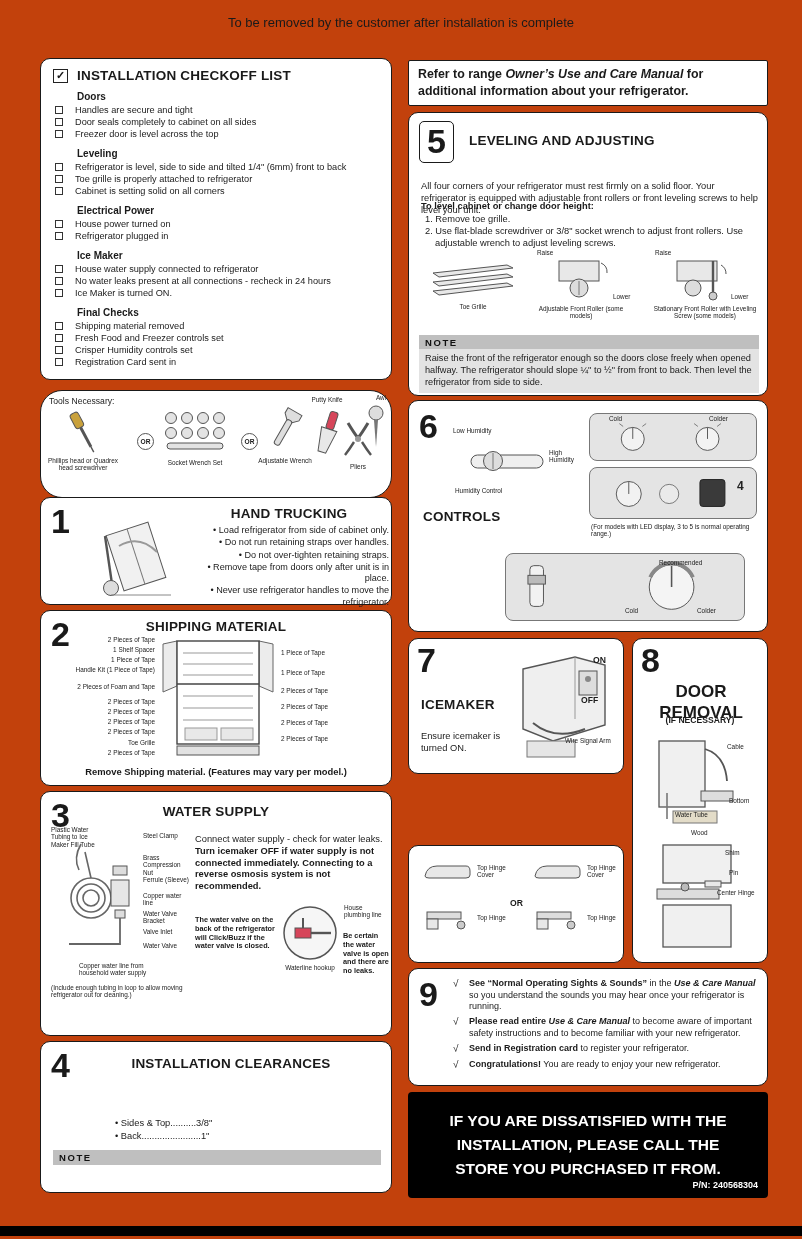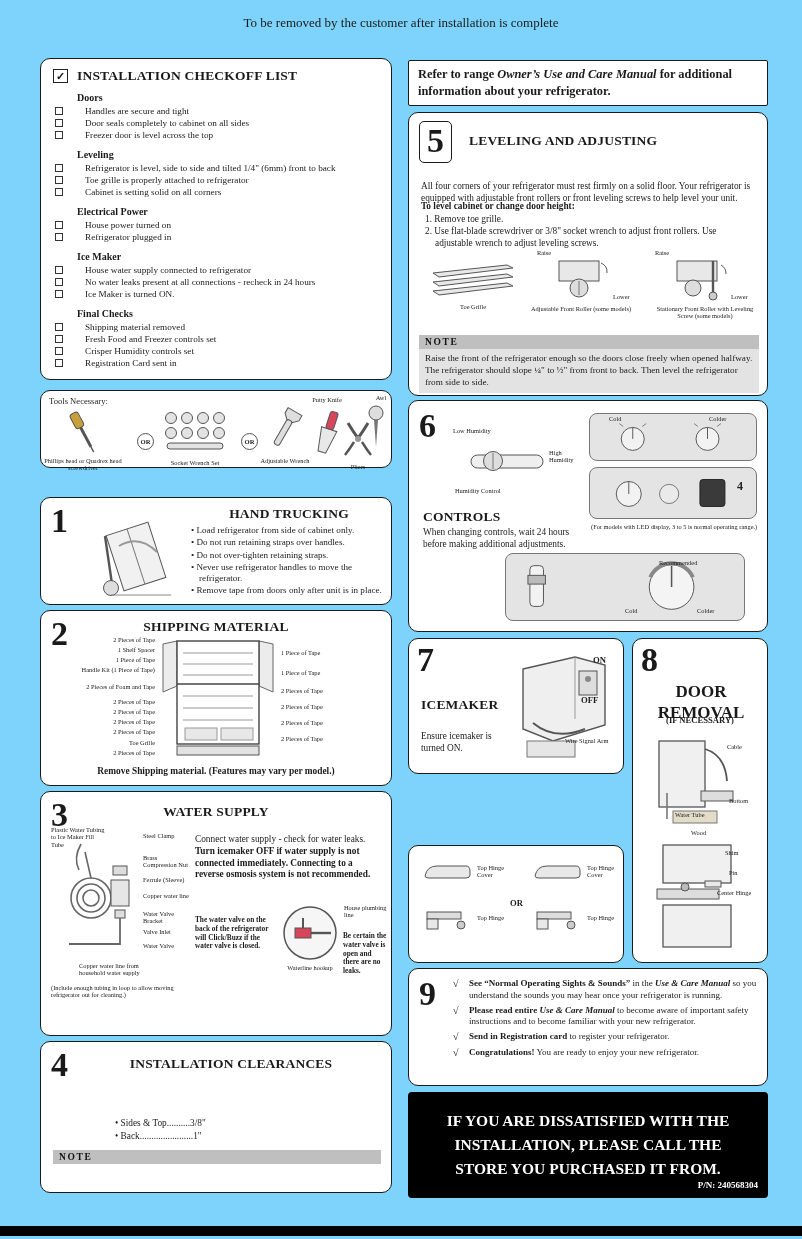--- a/index.html
+++ b/index.html
@@ -1,41 +1,41 @@
 <!DOCTYPE html>
 <html><head>
 <meta charset="utf-8">
 <style>
   * { margin:0; padding:0; box-sizing:border-box; }
   body { background:#fff; }
-  .page { position:relative; width:802px; height:1239px; background:#7dd3fc;
-          font-family:Liberation Serif, serif; color:#1a1a1a; overflow:hidden; }
+  .page { position:relative; width:802px; height:1239px; background:#c2410c;
+          font-family:Liberation Sans, sans-serif; color:#1a1a1a; overflow:hidden; }
   .lbl { position:absolute; }
   .box { position:absolute; border:1.6px solid #1a1a1a; border-radius:10px; background:#fff; }
   .sq  { border-radius:2px; }
   .num { font-size:34px; font-weight:bold; line-height:1; }
   .num-box { border:1.6px solid #1a1a1a; border-radius:5px; padding:2px 7px 4px; }
   .sec-title { font-weight:bold; font-size:13.5px; letter-spacing:.2px; }
   .t6 { font-size:6.4px; line-height:1.15; }
   .t7 { font-size:7.3px; line-height:1.2; }
   .t8 { font-size:8.6px; line-height:1.25; }
   .t9 { font-size:9.3px; line-height:1.27; }
   .b { font-weight:bold; }
   .i { font-style:italic; font-weight:bold; }
   .ctr { text-align:center; }
   .rt { text-align:right; }
   .note-hd { background:#bfbfbf; font-weight:bold; font-size:9.5px; letter-spacing:1.6px; padding:2px 6px; color:#111; }
   .note-bd { background:#e3e3e3; font-size:9.2px; padding:4px 6px; line-height:1.3; }
   .ck-head { display:flex; align-items:center; gap:9px; margin-bottom:2px; }
   .ck-box-lg { width:15px; height:14px; border:1.7px solid #222; font-size:11px; font-weight:bold;
                display:flex; align-items:center; justify-content:center; }
   .ck-h { font-weight:bold; font-size:10px; margin:8px 0 3px 24px; }
-  .ck-i { display:flex; gap:22px; align-items:flex-start; margin:1px 0 1px 2px; font-size:9.2px; line-height:1.2; }
+  .ck-i { display:flex; gap:12px; align-items:flex-start; margin:1px 0 1px 2px; font-size:9.2px; line-height:1.2; }
   .cbx { flex:0 0 8px; width:8px; height:8px; border:1.1px solid #333; margin-top:1px; background:#fff; }
-  .bullets { list-style:none; }
+  .bullets { list-style:none;text-align:right; }
   .bullets li { font-size:9.1px; line-height:1.24; padding-left:8px; text-indent:-8px; margin-bottom:1px; }
   .bullets li::before { content:"• "; }
   .or-circ { width:17px; height:17px; border:1.2px solid #555; border-radius:50%; font-size:6.6px; font-weight:bold;
              display:flex; align-items:center; justify-content:center; background:#fff; }
   .panel { background:#e4e4e4; border:1px solid #777; border-radius:8px; }
   .banner { position:absolute; background:#000; color:#fff; border-radius:4px; display:flex;
             align-items:center; justify-content:center; text-align:center; font-weight:bold;
             font-size:15.5px; line-height:1.55; padding:14px 20px; }
   .chk9 { flex:0 0 16px; font-size:10px; }
   .it9 { display:flex; margin-bottom:3.5px; font-size:9px; line-height:1.28; }
@@ -113,21 +113,21 @@
     <div class="ck-i">
         <span class="cbx"></span>
         <span>Crisper Humidity controls set</span>
       </div>
     <div class="ck-i">
         <span class="cbx"></span>
         <span>Registration Card sent in</span>
       </div>
   </section>
 
-  <section class="box" style="left:40px;top:390px;width:352px;height:78px;">
+  <section class="box" style="left:40px;top:390px;width:352px;height:108px;border-radius:22px;">
     <span class="lbl t8" style="left:8px;top:5px;">Tools Necessary:</span>
     <svg class="lbl" style="left:22px;top:18px;" width="40" height="48" viewBox="0 0 40 48">
       <g transform="rotate(-28 20 24)">
           <rect x="16" y="2" width="9" height="16" rx="3" fill="#c9a13b" stroke="#555"></rect>
           <line x1="20.5" y1="18" x2="20.5" y2="40" stroke="#555" stroke-width="3"></line>
           <line x1="20.5" y1="40" x2="20.5" y2="46" stroke="#555" stroke-width="1.4"></line>
         </g>
     </svg>
     <span class="lbl t6 ctr" style="left:2px;top:66px;width:80px;">Phillips head or Quadrex head screwdriver</span>
     <div class="or-circ lbl" style="left:96px;top:42px;">OR</div>
@@ -185,22 +185,22 @@
         </g>
       <path d="M34 26 q20 -12 38 6" stroke="#999" stroke-width="2" fill="none"></path>
       <line x1="20" y1="16" x2="27" y2="64" stroke="#555" stroke-width="2.4"></line>
       <circle cx="26" cy="68" r="7.5" fill="#ddd" stroke="#555"></circle>
       <line x1="26" y1="75" x2="86" y2="75" stroke="#888"></line>
     </svg>
     <ul class="bullets lbl" style="left:150px;top:27px;width:198px;">
       <li>Load refrigerator from side of cabinet only.</li>
       <li>Do not run retaining straps over handles.</li>
       <li>Do not over-tighten retaining straps.</li>
+      <li>Remove tape from doors only after unit is in place.</li>
       <li>Never use refrigerator handles to move the refrigerator.</li>
-      <li>Remove tape from doors only after unit is in place.</li>
     </ul>
   </section>
 
   <section class="box" style="left:40px;top:610px;width:352px;height:176px;">
     <span class="num lbl" style="left:10px;top:6px;">2</span>
     <span class="sec-title lbl ctr" style="left:0;top:8px;width:100%;">SHIPPING MATERIAL</span>
     <svg class="lbl" style="left:118px;top:25px;" width="118" height="124" viewBox="0 0 118 124">
       <polygon points="4,8 18,5 18,50 4,56" fill="#ececec" stroke="#666"></polygon>
       <polygon points="100,5 114,8 114,56 100,50" fill="#ececec" stroke="#666"></polygon>
       <rect x="18" y="5" width="82" height="103" fill="#fff" stroke="#444" stroke-width="1.4"></rect>
@@ -348,21 +348,20 @@
     <span class="lbl t6" style="left:300px;top:14px;">Colder</span>
     <svg class="lbl panel" style="left:180px;top:66px;" width="168" height="52" viewBox="0 0 168 52">
       <circle cx="38" cy="27" r="13" fill="#f2f2f2" stroke="#555"></circle>
         <line x1="38" y1="14" x2="38" y2="27" stroke="#555"></line>
       <rect x="112" y="12" width="26" height="28" rx="3" fill="#3a3a3a" stroke="#222"></rect>
       <circle cx="80" cy="27" r="10" fill="#eaeaea" stroke="#777"></circle>
     </svg>
     <span class="lbl b" style="left:328px;top:78px;font-size:12px;color:#222;">4</span>
     <span class="lbl t6" style="left:182px;top:122px;width:172px;">(For models with LED display, 3 to 5 is normal operating range.)</span>
     <span class="sec-title lbl" style="left:14px;top:108px;text-align:right;">CONTROLS</span>
-    <p class="lbl t9" style="left:14px;top:126px;width:148px;">When changing controls, wait 24 hours before making additional adjustments.</p>
     <svg class="lbl panel" style="left:96px;top:152px;" width="240" height="68" viewBox="0 0 240 68">
       <rect x="22" y="12" width="14" height="42" rx="4" fill="#f2f2f2" stroke="#555"></rect>
         <rect x="20" y="22" width="18" height="9" fill="#bbb" stroke="#555"></rect>
       <circle cx="168" cy="34" r="23" fill="#f4f4f4" stroke="#555"></circle>
         <line x1="168" y1="12" x2="168" y2="34" stroke="#555" stroke-width="1.6"></line>
       <path d="M146 24 a24 24 0 0 1 44 0" fill="none" stroke="#888" stroke-width="4"></path>
     </svg>
     <span class="lbl t6" style="left:250px;top:158px;">Recommended</span>
     <span class="lbl t6" style="left:216px;top:206px;">Cold</span>
     <span class="lbl t6" style="left:288px;top:206px;">Colder</span>

